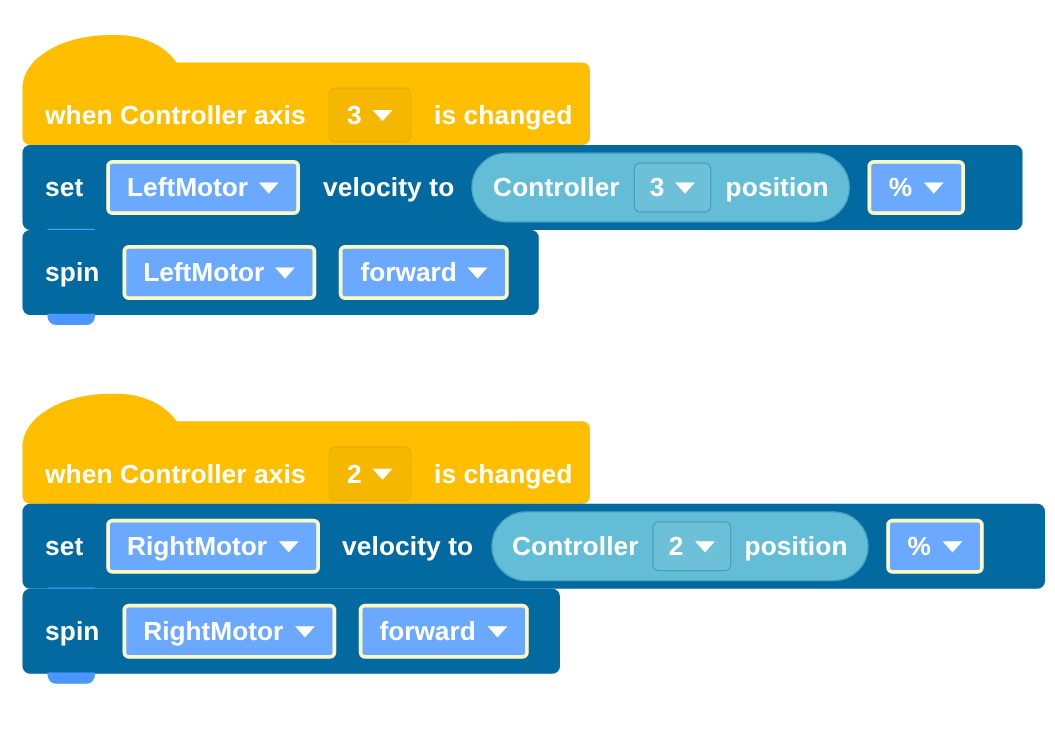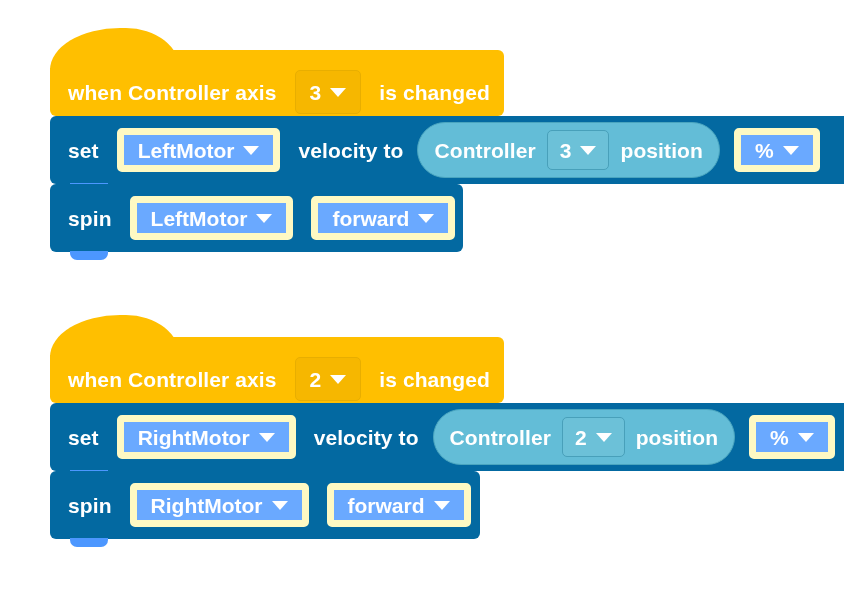--- a/index.html
+++ b/index.html
@@ -12,21 +12,20 @@
     height: 598px;
     position: relative;
     overflow: hidden;
     font-family: "Liberation Sans", sans-serif;
     -webkit-font-smoothing: antialiased;
   }
 
   .workspace {
     position: absolute;
     inset: 0;
-    margin-left: 32px;
   }
 
   
   .stack {
     position: absolute;
   }
   #stack-0 { left: 18px; top: 28px; }
   #stack-1 { left: 18px; top: 315px; }
 
   .block-label {
@@ -117,21 +116,21 @@
     font-size: 21px;
     font-weight: bold;
     line-height: 1;
   }
   .field-yellow {
     background: #f6b700;
     border: 1px solid #e8ae00;
   }
   .field-blue {
     background: #6aa9ff;
-    border: 7px solid #fef9c3;
+    border: 3px solid #fef9c3;
   }
   .field-teal {
     background: #6cc1d8;
     border: 1px solid #48a0ba;
     height: 40px;
     padding: 0 12px;
   }
 
   .caret {
     width: 0;

